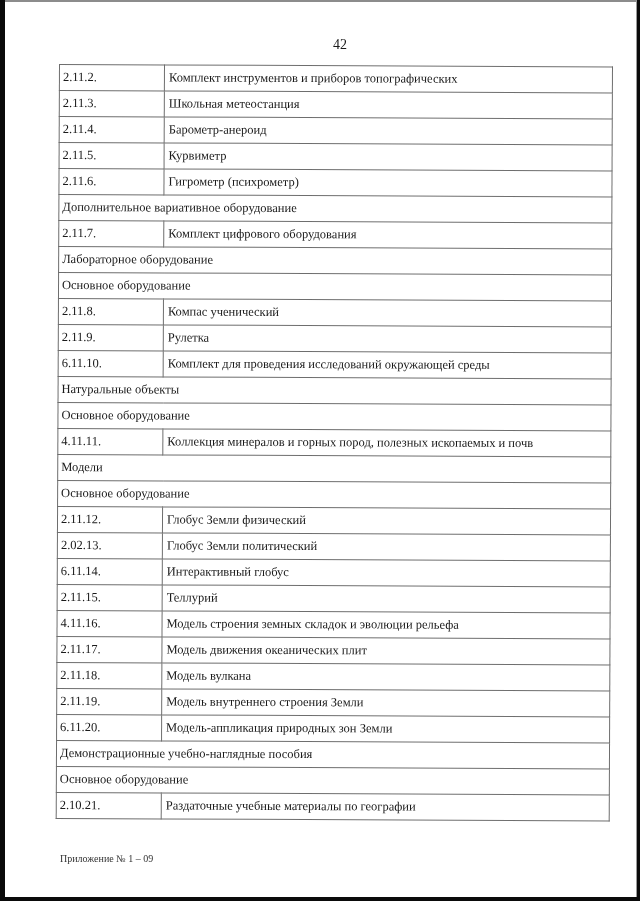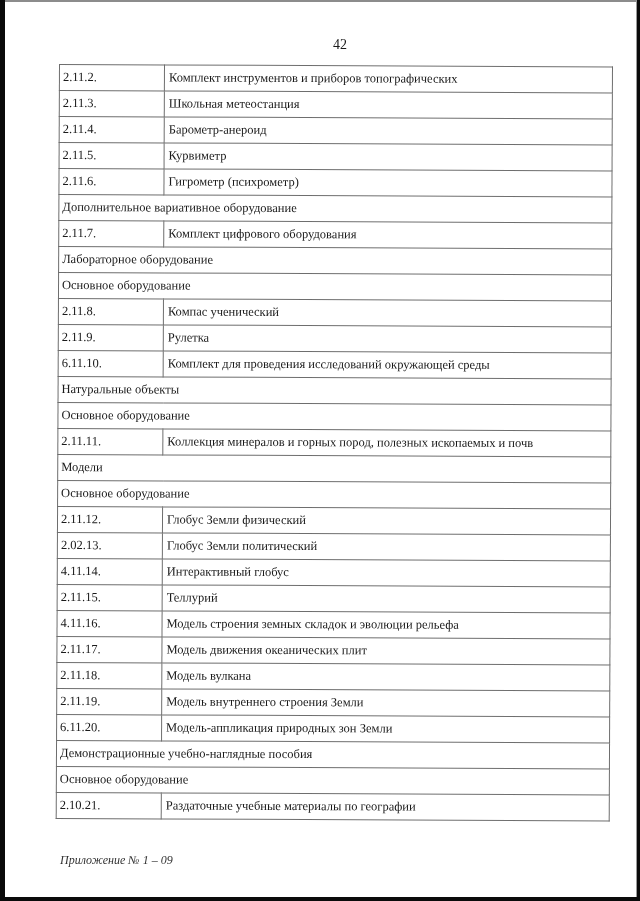--- a/index.html
+++ b/index.html
@@ -31,21 +31,21 @@
     height: 25px; padding: 0 3px;
     font-size: 12.5px; line-height: 13px;
     vertical-align: middle;
     white-space: nowrap;
   }
   .doc-table td.code { width: 98px; }
   .doc-table td.name { padding-left: 4px; }
 
   .footer {
     position: absolute; left: 60px; top: 853px;
-    font-size: 12px; color: #333; font-style: italic;
+    font-size: 10px; color: #333;
   }
 </style>
 </head>
 <body>
 
 <div class="scan-left"></div>
 <div class="scan-top"></div>
 <div class="scan-right-line"></div>
 <div class="scan-right"></div>
 <div class="scan-bottom"></div>
@@ -99,39 +99,39 @@
         <td class="code">6.11.10.</td>
         <td class="name">Комплект для проведения исследований окружающей среды</td>
       </tr>
       <tr>
         <td colspan="2" class="section">Натуральные объекты</td>
       </tr>
       <tr>
         <td colspan="2" class="section">Основное оборудование</td>
       </tr>
       <tr>
-        <td class="code">2.11.11.</td>
+        <td class="code">4.11.11.</td>
         <td class="name">Коллекция минералов и горных пород, полезных ископаемых и почв</td>
       </tr>
       <tr>
         <td colspan="2" class="section">Модели</td>
       </tr>
       <tr>
         <td colspan="2" class="section">Основное оборудование</td>
       </tr>
       <tr>
         <td class="code">2.11.12.</td>
         <td class="name">Глобус Земли физический</td>
       </tr>
       <tr>
         <td class="code">2.02.13.</td>
         <td class="name">Глобус Земли политический</td>
       </tr>
       <tr>
-        <td class="code">4.11.14.</td>
+        <td class="code">6.11.14.</td>
         <td class="name">Интерактивный глобус</td>
       </tr>
       <tr>
         <td class="code">2.11.15.</td>
         <td class="name">Теллурий</td>
       </tr>
       <tr>
         <td class="code">4.11.16.</td>
         <td class="name">Модель строения земных складок и эволюции рельефа</td>
       </tr>

